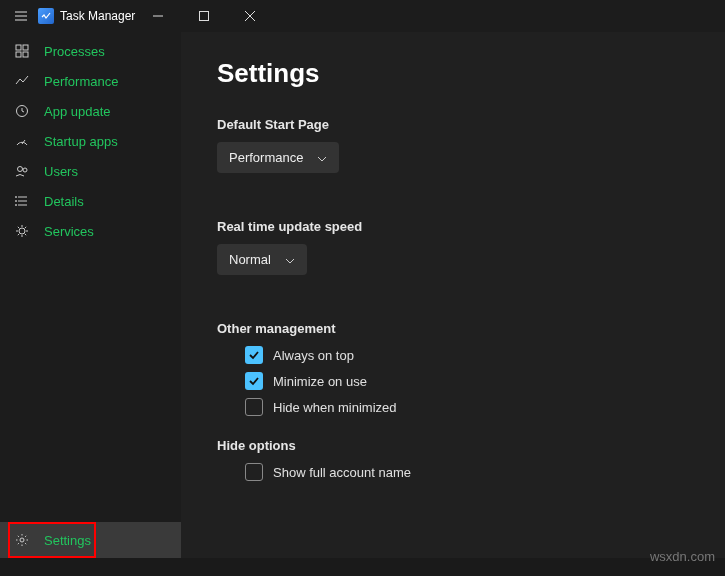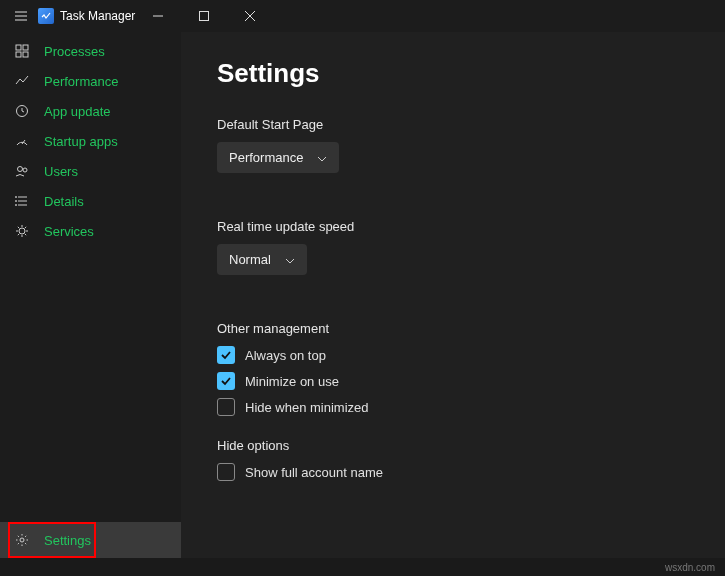--- a/index.html
+++ b/index.html
@@ -20,34 +20,34 @@
     
     .sidebar { width: 181px; background: #1c1c1c; display: flex; flex-direction: column; padding-top: 4px; position: relative; }
     .side-item { height: 30px; display: flex; align-items: center; gap: 14px; padding-left: 14px; cursor: pointer; font-size: 13px; color: #22c55e; }
     .side-item .icon { width: 16px; height: 16px; display: flex; align-items: center; justify-content: center; flex-shrink: 0; }
     .sidebar-spacer { flex: 1; }
     .side-item.settings { background: #3a3a3a; height: 36px; }
     .red-highlight { position: absolute; bottom: 0; left: 8px; width: 88px; height: 36px; border: 2px solid #ff0000; pointer-events: none; }
     
     .content { flex: 1; background: #202020; padding: 26px 36px; overflow: auto; }
     .page-title { font-size: 26px; font-weight: 600; color: #fff; margin-bottom: 28px; }
-    .section-label { font-size: 13px; font-weight: 400; color: #e6e6e6; margin-bottom: 10px; }
+    .section-label { font-size: 13px; font-weight: 700; color: #e6e6e6; margin-bottom: 10px; }
     
     .dropdown { background: #333333; border-radius: 4px; padding: 8px 12px; display: inline-flex; align-items: center; gap: 14px; cursor: pointer; font-size: 13px; color: #eee; margin-bottom: 24px; min-width: 80px; }
     .dropdown .chev { margin-left: auto; }
     
-    .check-row { display: flex; align-items: center; gap: 10px; margin-bottom: 8px; cursor: pointer; }
+    .check-row { display: flex; align-items: center; gap: 10px; margin-bottom: 8px; cursor: pointer; margin-left: 28px; }
     .checkbox { width: 18px; height: 18px; border-radius: 3px; display: flex; align-items: center; justify-content: center; flex-shrink: 0; }
     .checkbox.checked { background: #4cc2ff; }
     .checkbox.unchecked { background: transparent; border: 1.5px solid #888; }
     .check-label { font-size: 13px; color: #e0e0e0; }
     
     .section-block { margin-bottom: 22px; }
     
-    .watermark { position: absolute; bottom: 0; right: 10px; height: 18px; font-size: 10px; color: #777; display: flex; align-items: center; }
+    .watermark { position: absolute; bottom: 11px; right: 10px; height: 18px; font-size: 13px; color: #777; display: flex; align-items: center; }
   </style>
 </head>
 <body>
 
 <div class="titlebar">
   <div class="titlebar-left">
     <div class="hamburger">
       <svg width="14" height="14" viewBox="0 0 14 14" stroke="#ddd" stroke-width="1">
           <line x1="1" y1="3" x2="13" y2="3"></line>
           <line x1="1" y1="7" x2="13" y2="7"></line>

